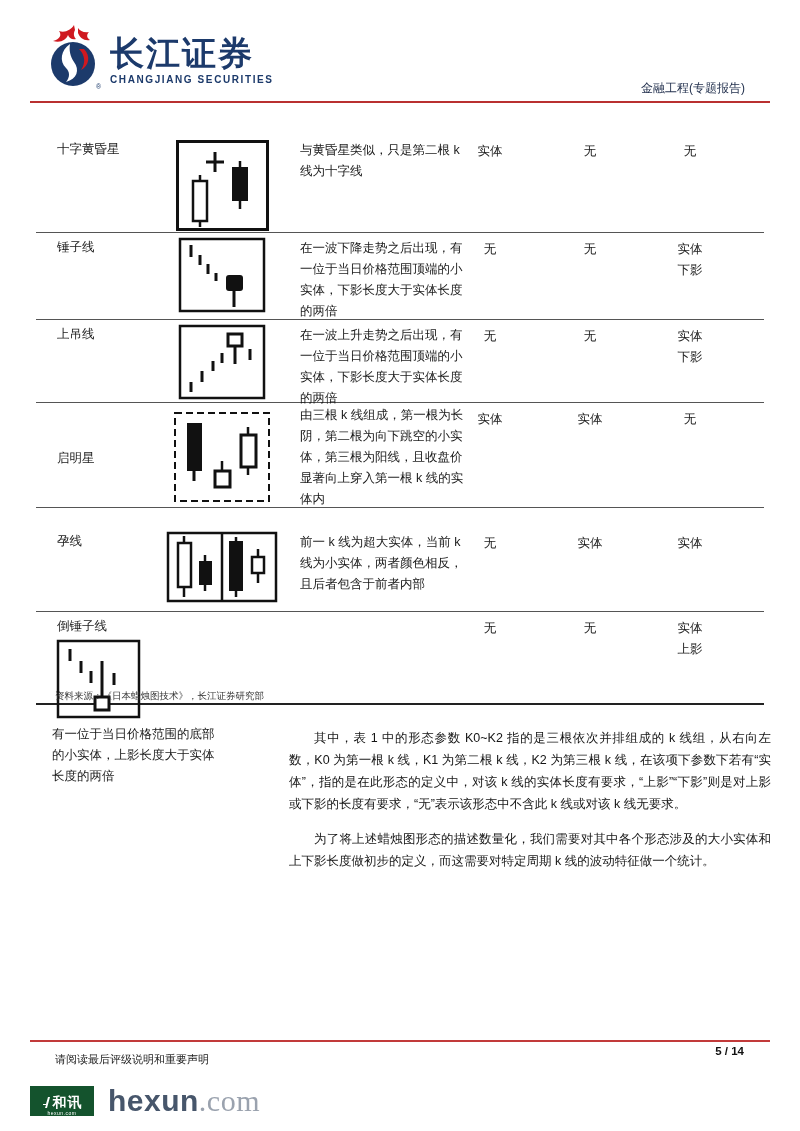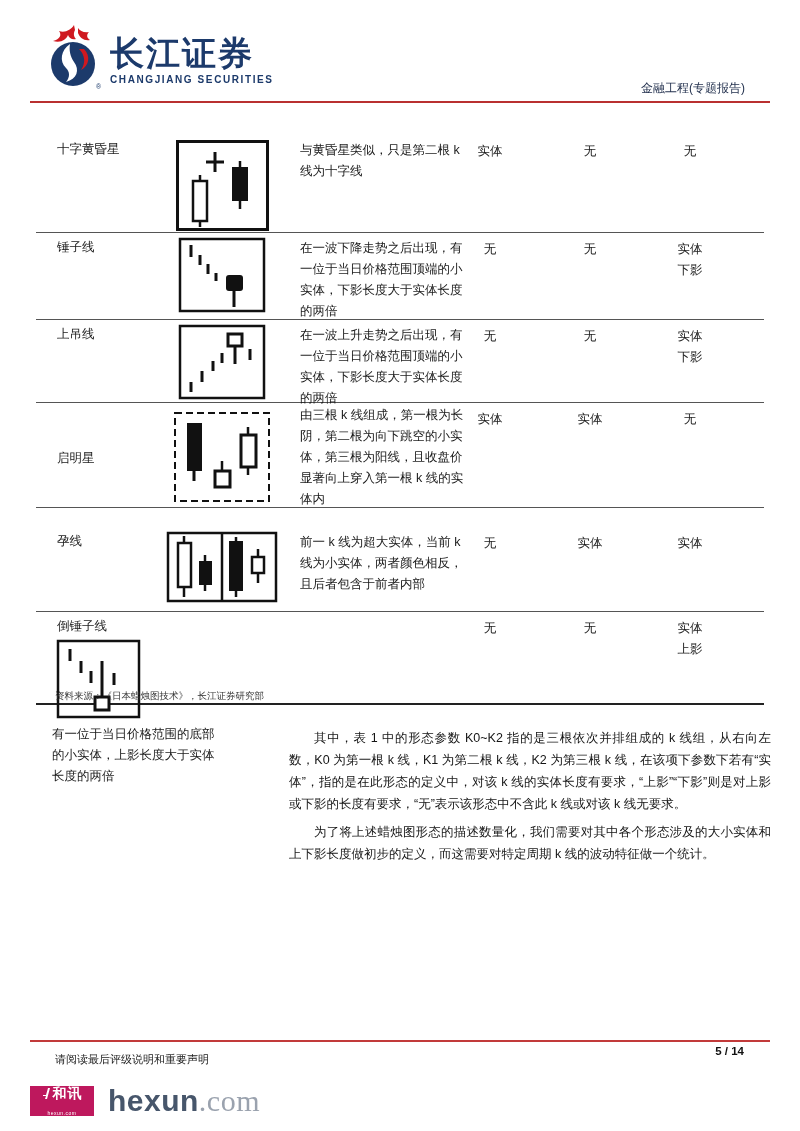--- a/index.html
+++ b/index.html
@@ -32,31 +32,31 @@
   .c-desc { width:184px; padding:5px 0 0 16px; font-size:12.5px; line-height:21px; }
   .c-val  { position:absolute; top:6px; width:100px; text-align:center;
             font-size:12.5px; line-height:21px; white-space:pre-line; }
   .v0 { left:404px; } .v1 { left:504px; } .v2 { left:604px; }
 
   .source-note { position:absolute; left:55px; top:690px; font-size:9.5px; color:#333; }
 
   
   .bodytext { position:absolute; left:289px; top:727px; width:482px; }
   .bodytext p { font-size:12.5px; line-height:22px; text-indent:2em; text-align:justify; color:#151515; }
-  .bodytext p + p { margin-top:6px; }
+  .bodytext p + p { margin-top:13px; }
 
   
   .foot-rule { position:absolute; left:30px; right:30px; top:1040px; height:1.5px; background:#c23a3a; }
   .disclaimer { position:absolute; left:55px; top:1052px; font-size:11px; color:#222; }
   .pagenum { position:absolute; right:56px; top:1045px; font-size:11.5px; font-weight:bold; color:#111; }
 
   
   .wm { position:absolute; left:30px; top:1084px; display:flex; align-items:center; }
-  .wm-box { width:64px; height:30px; background:#be185d; color:#fff; display:flex;
-            flex-direction:column; align-items:center; justify-content:space-between; line-height:1; }
+  .wm-box { width:64px; height:30px; background:#14532d; color:#fff; display:flex;
+            flex-direction:column; align-items:center; justify-content:flex-end; line-height:1; }
   .wm-box-top { display:flex; align-items:center; }
   .wm-mark { margin-right:2px; display:inline-flex; }
   .wm-cn { font-size:14px; font-weight:bold; letter-spacing:1px; }
   .wm-sub { font-size:5px; margin-top:2px; letter-spacing:.5px; }
   .wm-text { margin-left:14px; font-size:30px; letter-spacing:.5px; }
   .wm-hexun { font-weight:bold; color:#47566b; }
   .wm-com { font-weight:normal; color:#9aa2ae;font-family:Liberation Serif, serif; }
 </style>
 </head>
 <body>

